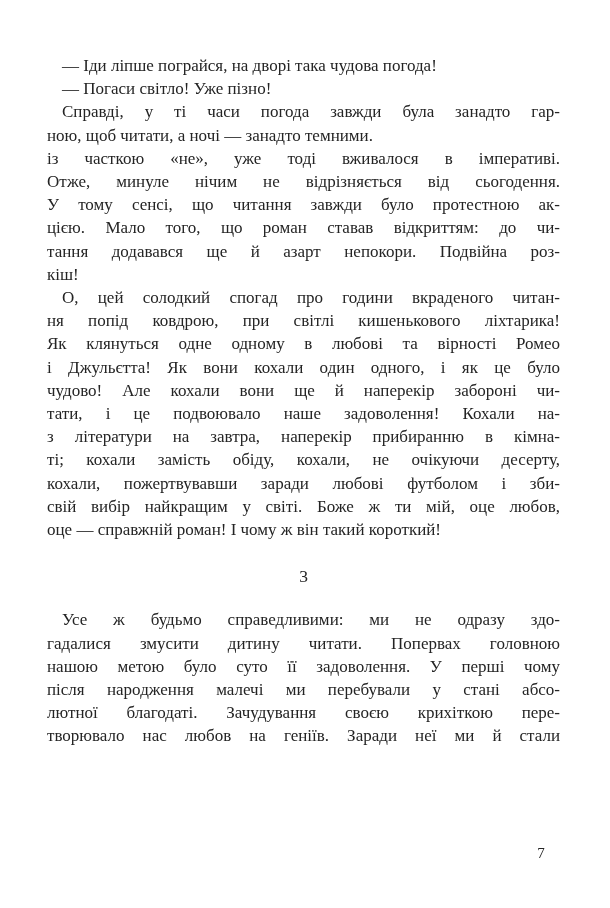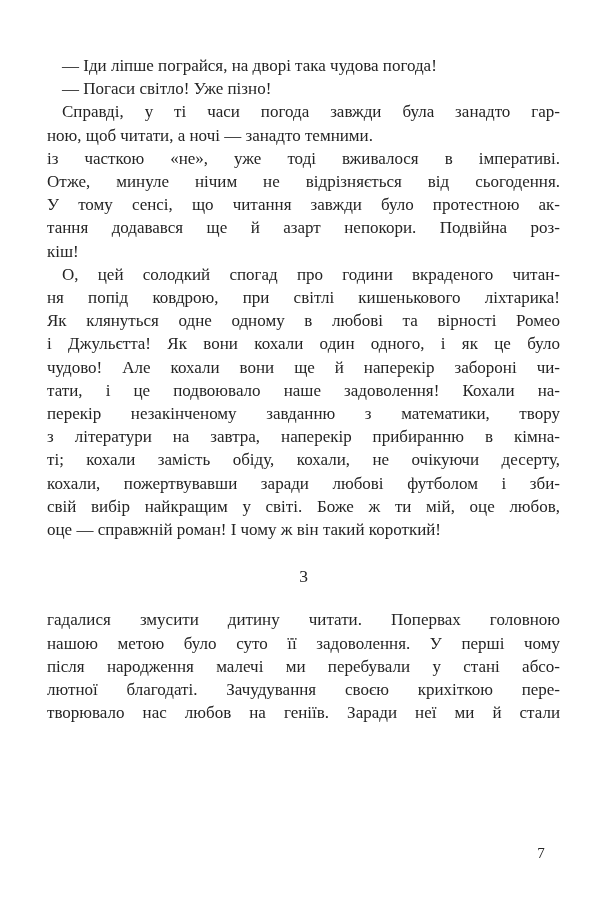--- a/index.html
+++ b/index.html
@@ -65,39 +65,40 @@
         <div class="line first last">— Погаси світло! Уже пізно!</div>
       </div>
       <div class="paragraph">
         <div class="line first">Справді, у ті часи погода завжди була занадто гар-</div>
         <div class="line last">ною, щоб читати, а ночі — занадто темними.</div>
       </div>
       <div class="paragraph">
         <div class="line">із часткою «не», уже тоді вживалося в імперативі.</div>
         <div class="line">Отже, минуле нічим не відрізняється від сьогодення.</div>
         <div class="line">У тому сенсі, що читання завжди було протестною ак-</div>
+        <div class="line">цією. Мало того, що роман ставав відкриттям: до чи-</div>
         <div class="line">тання додавався ще й азарт непокори. Подвійна роз-</div>
         <div class="line last">кіш!</div>
       </div>
       <div class="paragraph">
         <div class="line first">О, цей солодкий спогад про години вкраденого читан-</div>
         <div class="line">ня попід ковдрою, при світлі кишенькового ліхтарика!</div>
         <div class="line">Як клянуться одне одному в любові та вірності Ромео</div>
         <div class="line">і Джульєтта! Як вони кохали один одного, і як це було</div>
         <div class="line">чудово! Але кохали вони ще й наперекір забороні чи-</div>
         <div class="line">тати, і це подвоювало наше задоволення! Кохали на-</div>
-        <div class="line">перекір незакінченому завданню з математики, твору</div>
         <div class="line">з літератури на завтра, наперекір прибиранню в кімна-</div>
         <div class="line">ті; кохали замість обіду, кохали, не очікуючи десерту,</div>
         <div class="line">кохали, пожертвувавши заради любові футболом і зби-</div>
         <div class="line">свій вибір найкращим у світі. Боже ж ти мій, оце любов,</div>
         <div class="line last">оце — справжній роман! І чому ж він такий короткий!</div>
       </div>
       <div class="heading">3</div>
       <div class="paragraph">
+        <div class="line first">Усе ж будьмо справедливими: ми не одразу здо-</div>
         <div class="line">гадалися змусити дитину читати. Попервах головною</div>
         <div class="line">нашою метою було суто її задоволення. У перші чому</div>
         <div class="line">після народження малечі ми перебували у стані абсо-</div>
         <div class="line">лютної благодаті. Зачудування своєю крихіткою пере-</div>
         <div class="line">творювало нас любов на геніїв. Заради неї ми й стали</div>
       </div>
     </div>
   <div class="page-number">7</div>
 </div>
 

